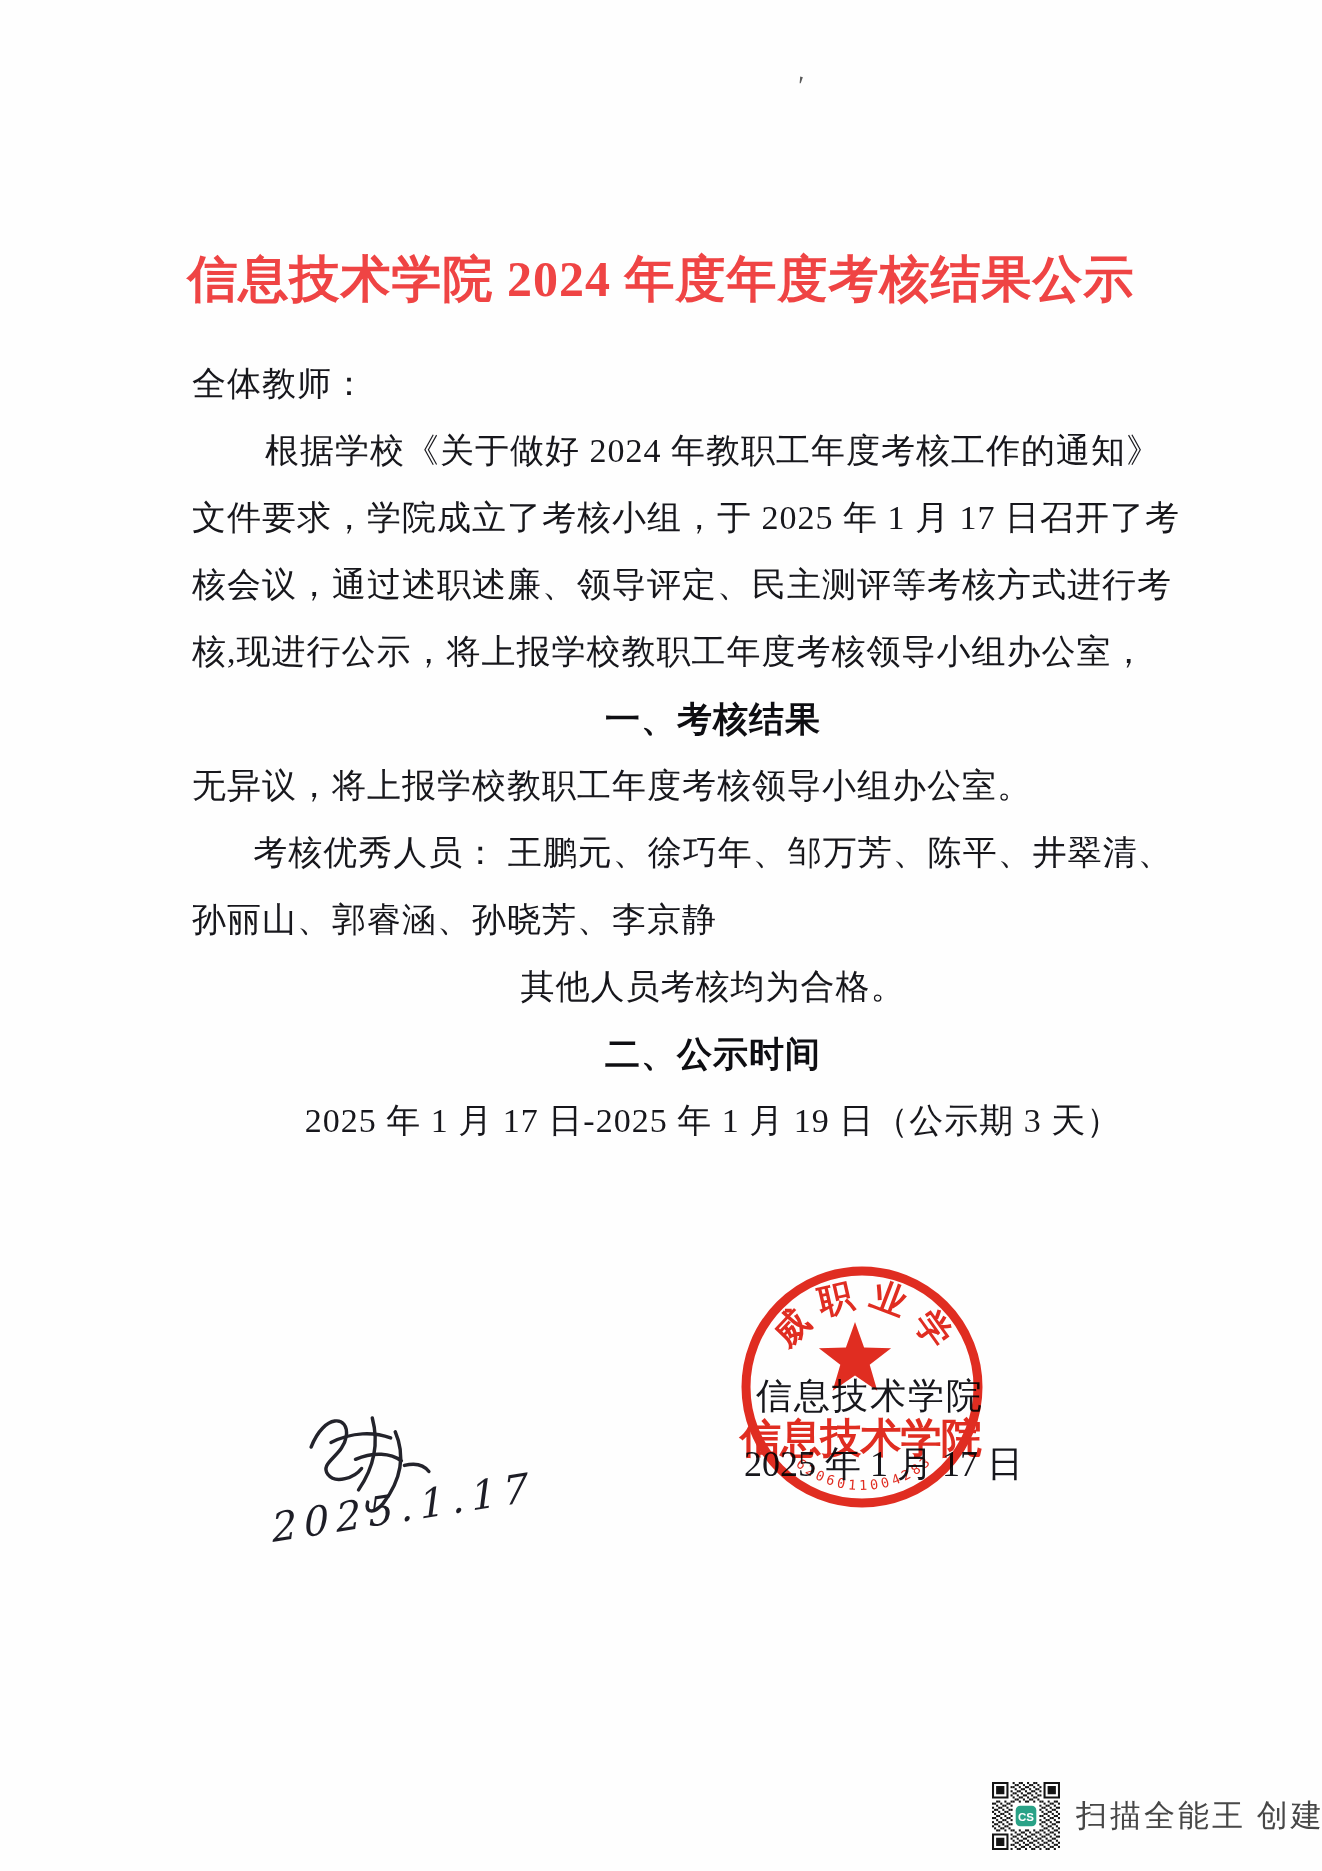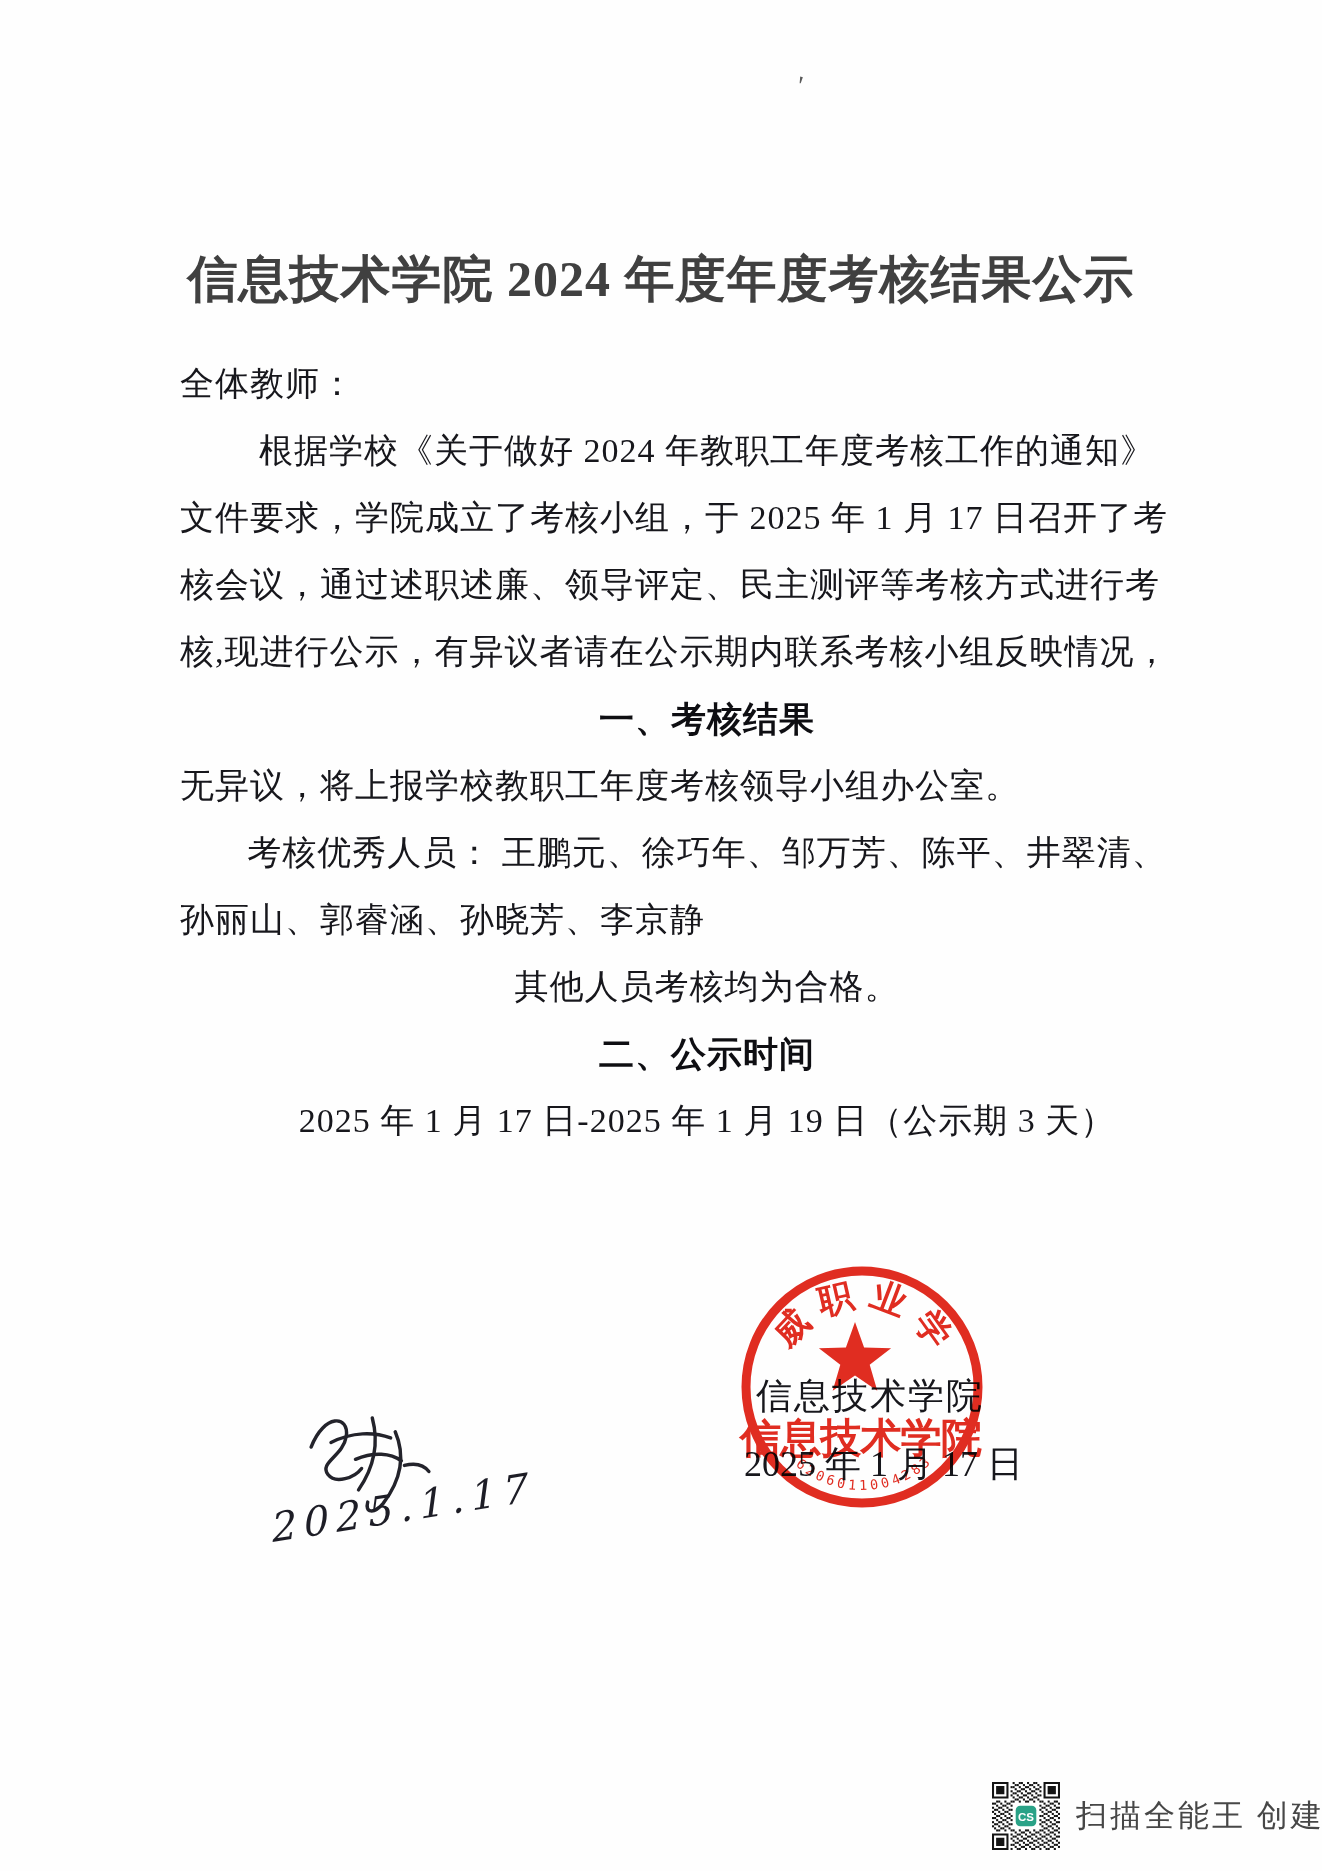--- a/index.html
+++ b/index.html
@@ -14,28 +14,28 @@
     margin:0 auto;
     background:#fefefe;
     font-family:"Liberation Serif", serif;
     color:var(--ink);
     overflow:hidden;
   }
   .title{
     position:absolute;top:246px;left:0;width:100%;
     text-align:center;
     font-size:50px;font-weight:700;letter-spacing:1px;
-    color:#404040;
+    color:#ef4444;
   }
   .body-block{
     position:absolute;left:180px;top:350px;width:1010px;
   }
   .line{
     font-size:34px;line-height:67px;height:67px;
-    white-space:nowrap;letter-spacing:1px;
+    white-space:nowrap;letter-spacing:1px;margin-left:12px;
   }
   .indent{padding-left:44px;text-align:center;}
   .heading{
     font-family:"Liberation Sans", sans-serif;
     font-weight:700;font-size:35px;
     color:#0e0e12;
   }
   
   .signature{
     position:absolute;left:255px;top:1392px;width:230px;height:130px;
@@ -90,21 +90,21 @@
 
   <div class="stray-mark">'</div>
 
   <div class="title">信息技术学院 2024 年度年度考核结果公示</div>
 
   <div class="body-block">
     <div class="line">全体教师：</div>
     <div class="line indent">根据学校《关于做好 2024 年教职工年度考核工作的通知》</div>
     <div class="line">文件要求，学院成立了考核小组，于 2025 年 1 月 17 日召开了考</div>
     <div class="line">核会议，通过述职述廉、领导评定、民主测评等考核方式进行考</div>
-    <div class="line">核,现进行公示，有异议者请在公示期内联系考核小组反映情况，</div>
+    <div class="line">核,现进行公示，将上报学校教职工年度考核领导小组办公室，</div>
     <div class="line indent heading">一、考核结果</div>
     <div class="line">无异议，将上报学校教职工年度考核领导小组办公室。</div>
     <div class="line indent">考核优秀人员： 王鹏元、徐巧年、邹万芳、陈平、井翠清、</div>
     <div class="line">孙丽山、郭睿涵、孙晓芳、李京静</div>
     <div class="line indent">其他人员考核均为合格。</div>
     <div class="line indent heading">二、公示时间</div>
     <div class="line indent">2025 年 1 月 17 日-2025 年 1 月 19 日（公示期 3 天）</div>
   </div>
 
   <svg class="signature" viewBox="0 0 230 170" xmlns="http://www.w3.org/2000/svg">

